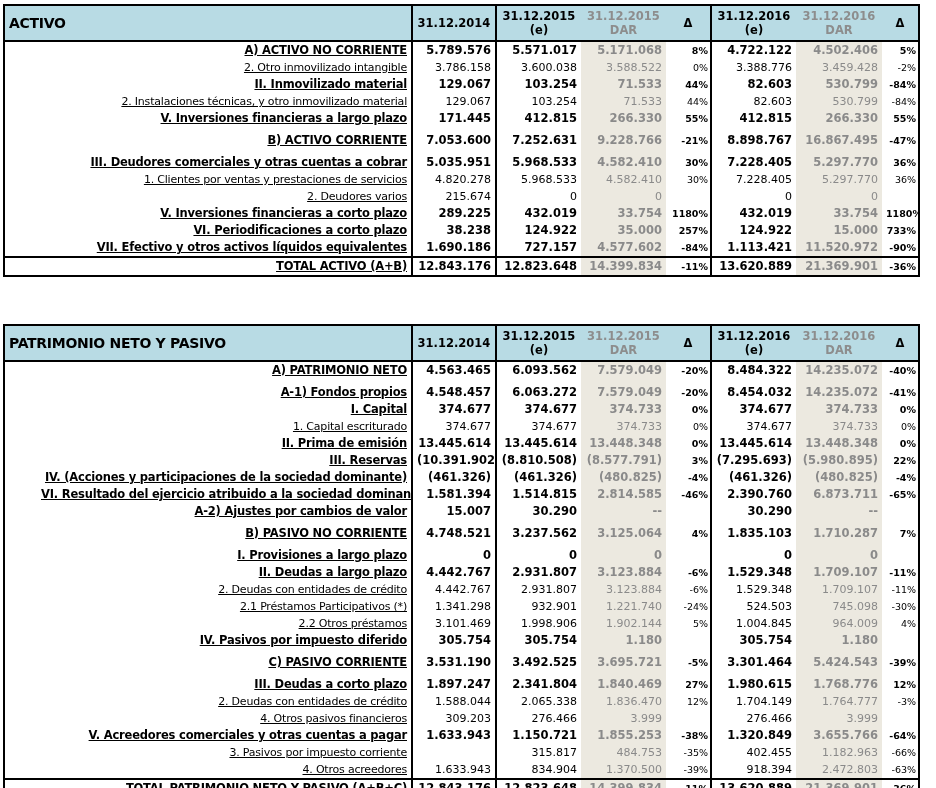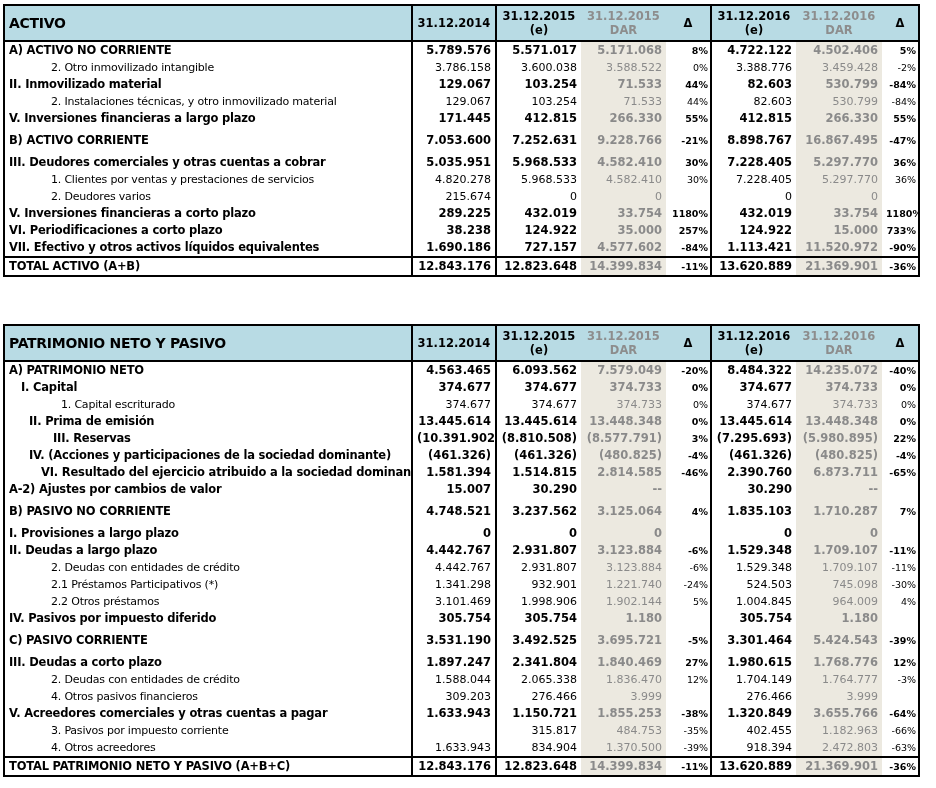--- a/index.html
+++ b/index.html
@@ -4,21 +4,21 @@
 <style>
   html, body { margin:0; padding:0; background:#ffffff; }
   body { width:936px; height:788px; position:relative; overflow:hidden;
          font-family:"DejaVu Sans", "Liberation Sans", sans-serif; color:#000; }
   .tbl { position:absolute; left:3px; width:915px; border-collapse:collapse; table-layout:fixed; }
   .tbl td, .tbl th { padding:0 4px; white-space:nowrap; overflow:hidden; font-size:11.5px; line-height:17px; }
   .tbl th { background:#b8dbe4; font-weight:bold; border-top:2px solid #000; border-bottom:2px solid #000; height:34px; line-height:14px; vertical-align:middle; }
   .tbl th.lab { text-align:left; font-size:14px; letter-spacing:-0.3px; }
   .tbl th.num { text-align:center; }
   .tbl th.dar { color:#8d8d8d; }
-  .tbl td.lab { text-align:left; letter-spacing:-0.2px; }
+  .tbl td.lab { text-align:right; letter-spacing:-0.2px;text-decoration:underline; }
   .tbl td.num { text-align:right; }
   .tbl td.dar { background:#ece9e0; color:#8a8a8a; }
   .tbl td.pct { text-align:right; font-size:9.5px; font-weight:bold; padding-right:2px; }
   .tbl .b { font-weight:bold; }
   .tbl tr.sub td { font-size:11px; font-weight:normal; }
   .tbl tr.sub td.pct { font-weight:normal; font-size:9.5px; }
   .tbl tr.tall td { padding-top:5px; }
   .bl { border-left:2px solid #000; }
   .br { border-right:2px solid #000; }
   .tbl tr.total td { border-top:2px solid #000; border-bottom:2px solid #000; }
@@ -214,20 +214,30 @@
       <tr>
         <td class="lab bl b">A) PATRIMONIO NETO</td>
         <td class="num bl b">4.563.465</td>
         <td class="num bl b">6.093.562</td>
         <td class="num dar b">7.579.049</td>
         <td class="pct">-20%</td>
         <td class="num bl b">8.484.322</td>
         <td class="num dar b">14.235.072</td>
         <td class="pct br">-40%</td>
       </tr>
+      <tr class="tall">
+        <td class="lab bl b">A-1) Fondos propios</td>
+        <td class="num bl b">4.548.457</td>
+        <td class="num bl b">6.063.272</td>
+        <td class="num dar b">7.579.049</td>
+        <td class="pct">-20%</td>
+        <td class="num bl b">8.454.032</td>
+        <td class="num dar b">14.235.072</td>
+        <td class="pct br">-41%</td>
+      </tr>
       <tr>
         <td class="lab bl b" style="padding-left: 16px;">I. Capital</td>
         <td class="num bl b">374.677</td>
         <td class="num bl b">374.677</td>
         <td class="num dar b">374.733</td>
         <td class="pct">0%</td>
         <td class="num bl b">374.677</td>
         <td class="num dar b">374.733</td>
         <td class="pct br">0%</td>
       </tr>

